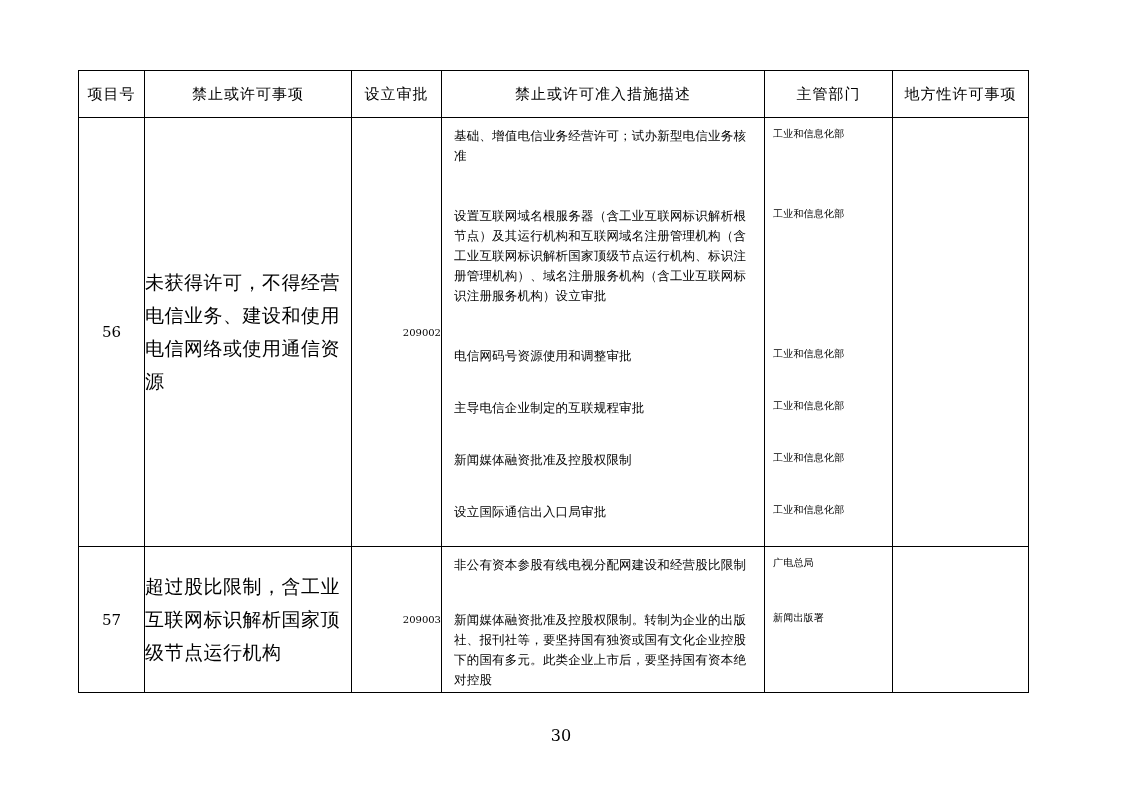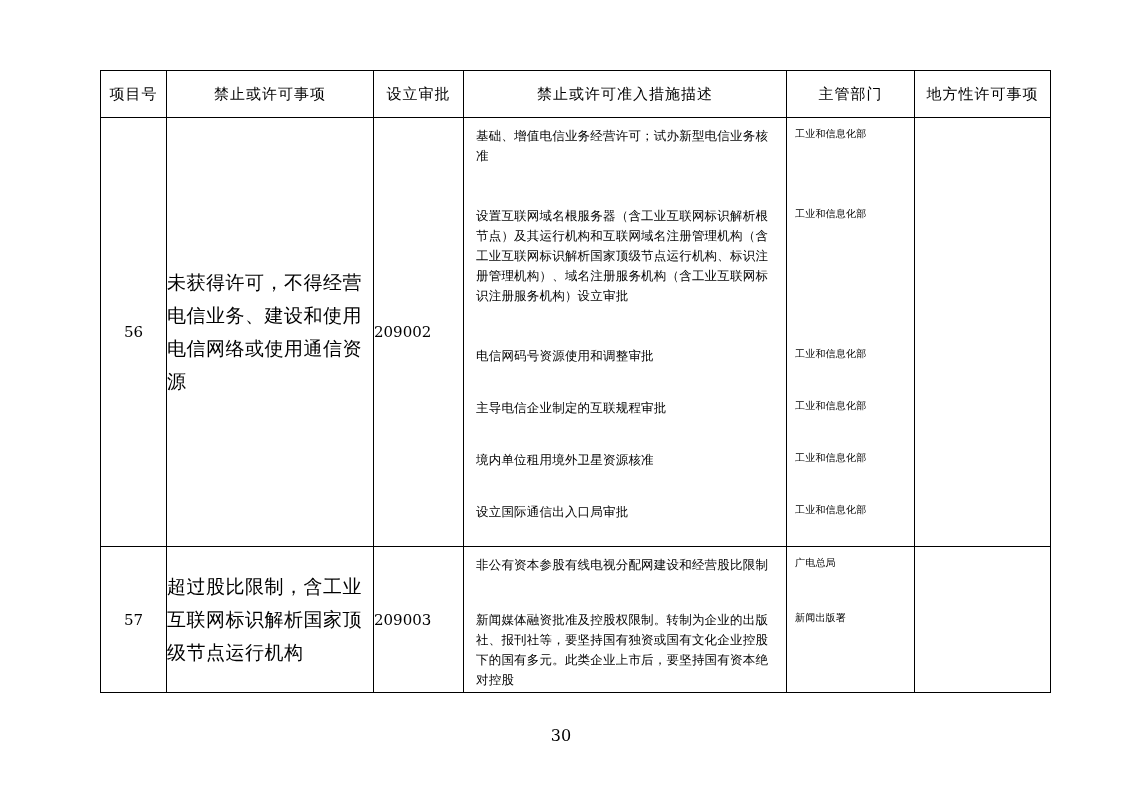--- a/index.html
+++ b/index.html
@@ -17,21 +17,21 @@
   }
   .page {
     position: absolute;
     left: 0;
     top: 0;
     width: 1122px;
     height: 793px;
   }
   .doc-table {
     position: absolute;
-    left: 100px;
+    left: 78px;
     top: 70px;
     width: 950px;
     border-collapse: collapse;
     table-layout: fixed;
   }
   .doc-table td, .doc-table th {
     border: 1px solid #000000;
     vertical-align: middle;
     padding: 0;
   }
@@ -55,22 +55,22 @@
     text-align: center;
     font-size: 15px;
   }
   .cell-item {
     font-size: 19px;
     line-height: 1.75;
     padding: 6px 10px 6px 14px;
     letter-spacing: 0.5px;
   }
   .cell-code {
-    text-align: left;
-    font-size: 15px;
+    text-align: right;
+    font-size: 10px;
     font-family: "DejaVu Serif", "Liberation Serif", serif;
   }
   .cell-desc-wrap {
     padding: 0;
     vertical-align: top;
   }
   .cell-dept-wrap {
     padding: 0;
     vertical-align: top;
   }
@@ -138,21 +138,21 @@
             <div class="sub-desc" style="height: 140px; border-bottom: none;">
               <div class="desc-text">设置互联网域名根服务器（含工业互联网标识解析根节点）及其运行机构和互联网域名注册管理机构（含工业互联网标识解析国家顶级节点运行机构、标识注册管理机构）、域名注册服务机构（含工业互联网标识注册服务机构）设立审批</div>
             </div>
             <div class="sub-desc" style="height: 52px; border-bottom: none;">
               <div class="desc-text">电信网码号资源使用和调整审批</div>
             </div>
             <div class="sub-desc" style="height: 52px; border-bottom: none;">
               <div class="desc-text">主导电信企业制定的互联规程审批</div>
             </div>
             <div class="sub-desc" style="height: 52px; border-bottom: none;">
-              <div class="desc-text">境内单位租用境外卫星资源核准</div>
+              <div class="desc-text">新闻媒体融资批准及控股权限制</div>
             </div>
             <div class="sub-desc" style="height: 52px;">
               <div class="desc-text">设立国际通信出入口局审批</div>
             </div>
           </td>
           <td class="cell-dept-wrap">
             <div class="sub-dept" style="height: 80px;">
               <div class="dept-text">工业和信息化部</div>
             </div>
             <div class="sub-dept" style="height: 140px;">

